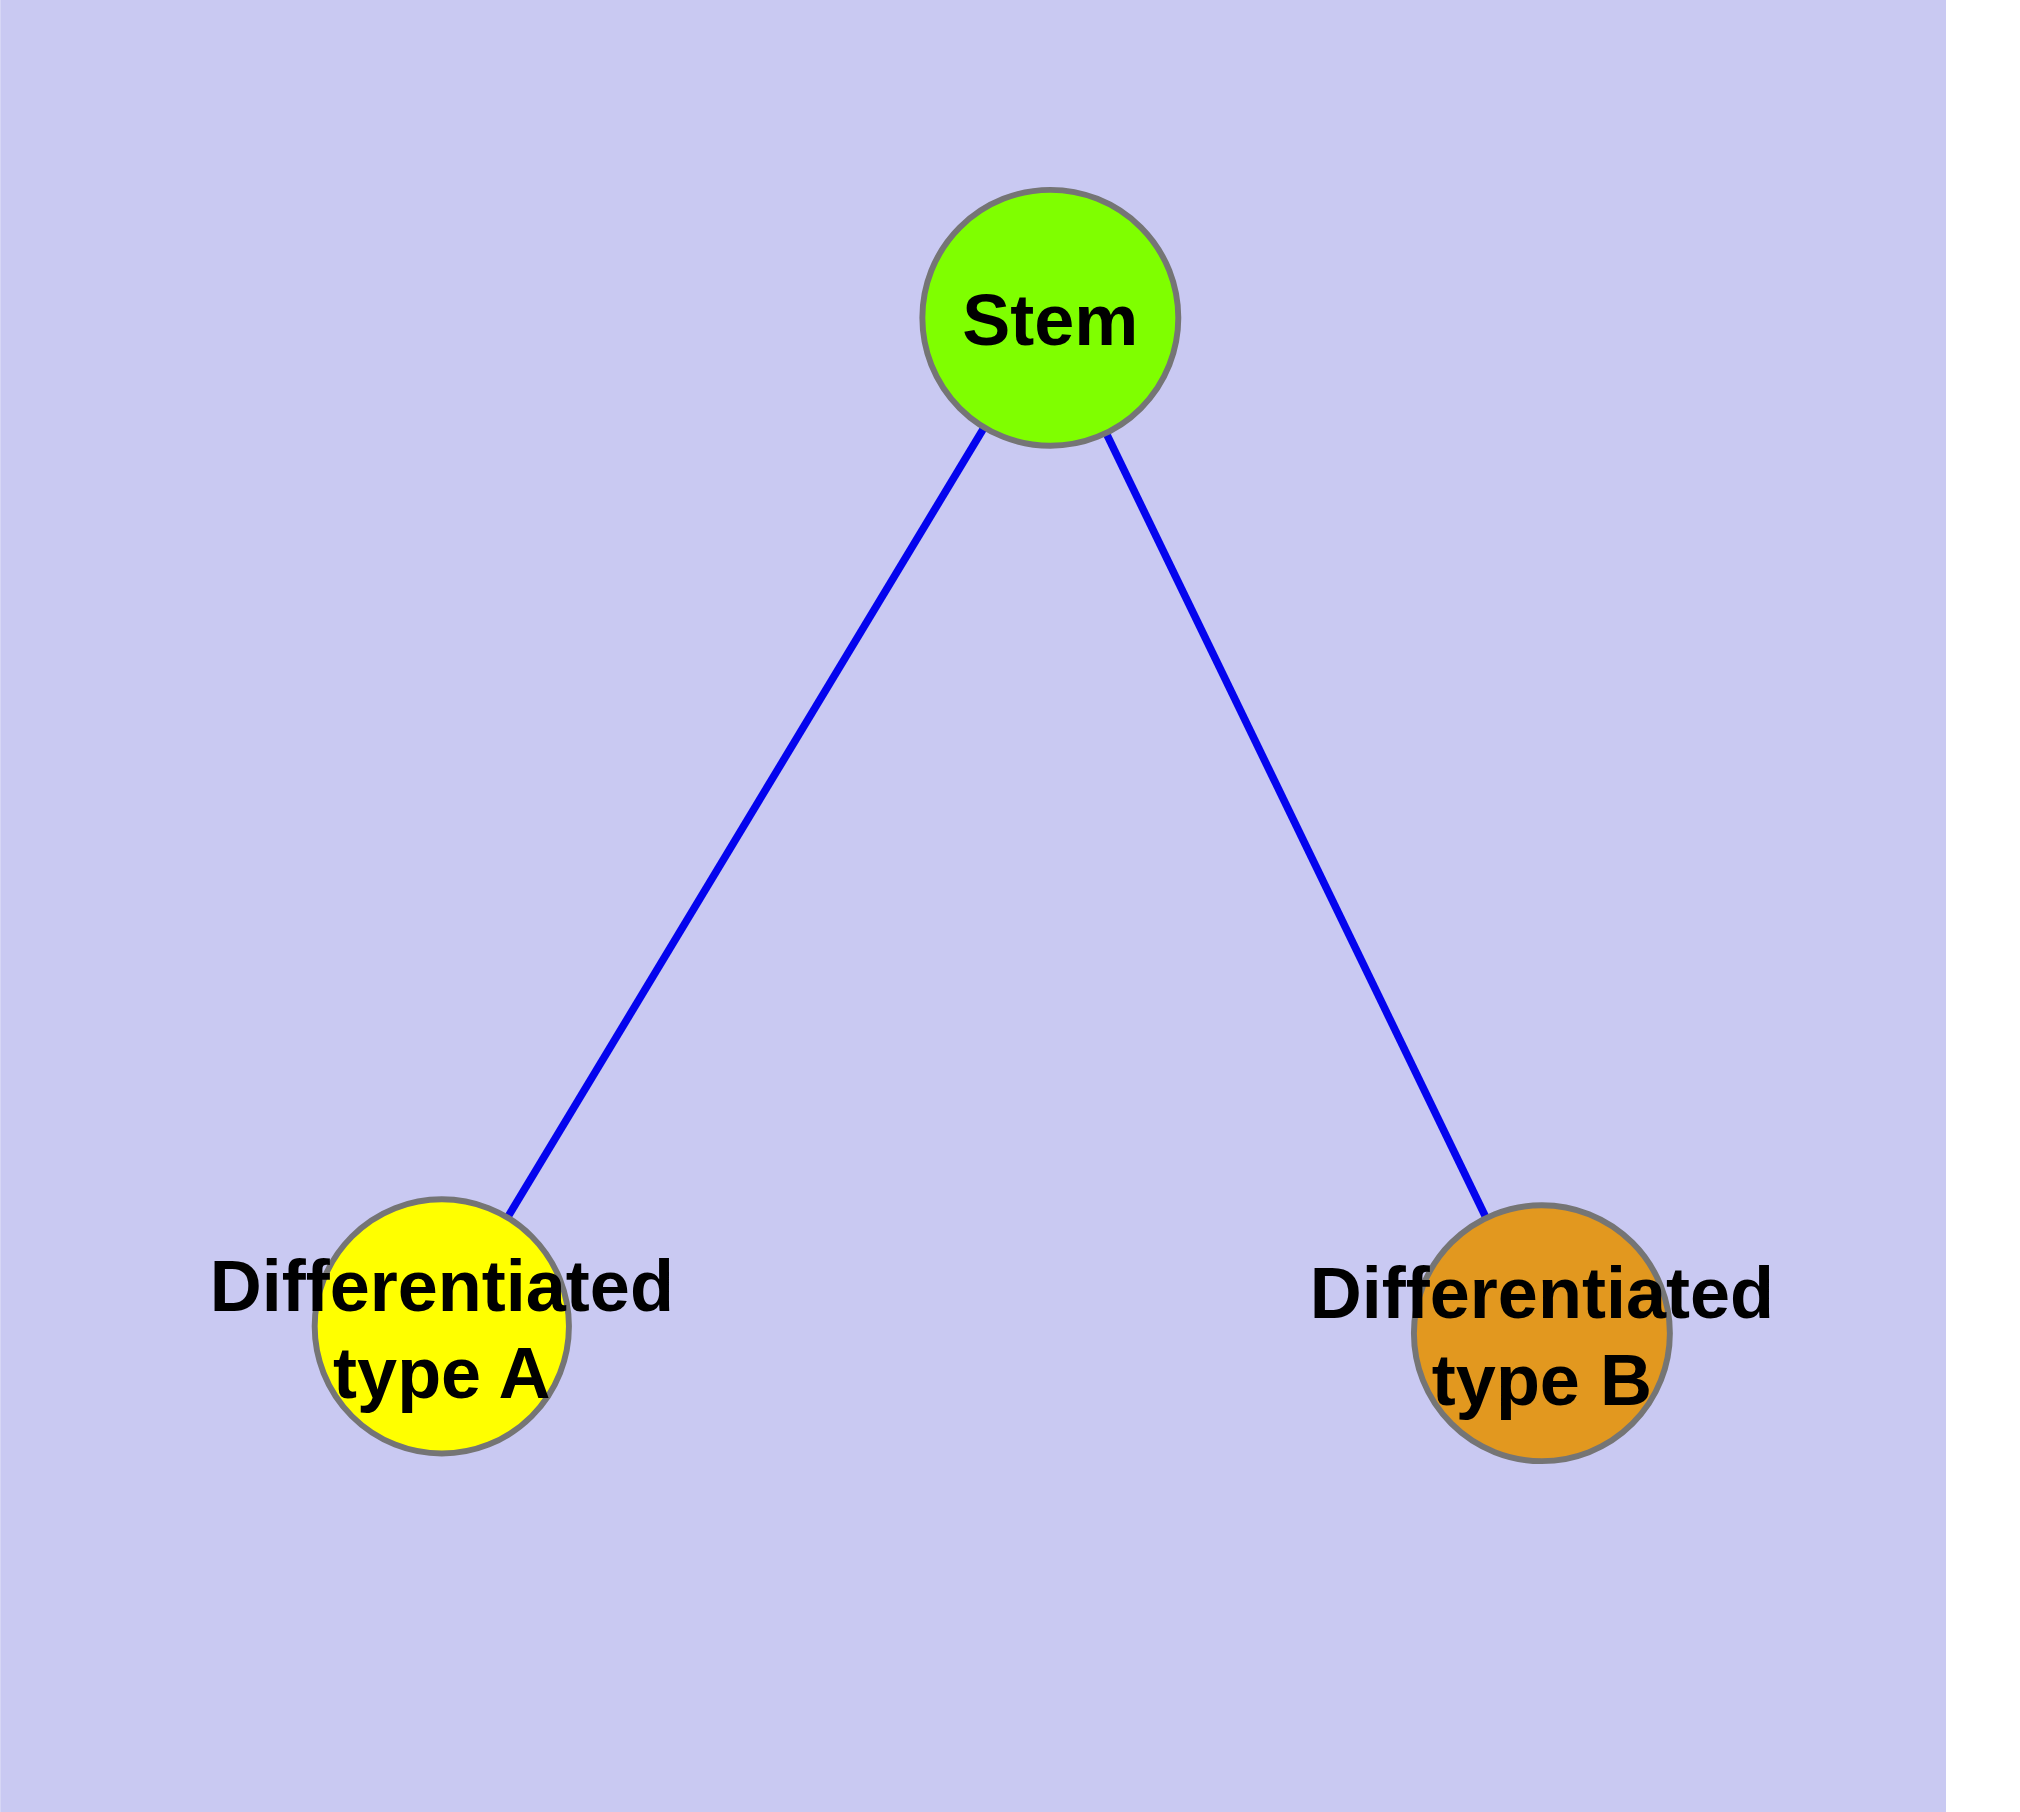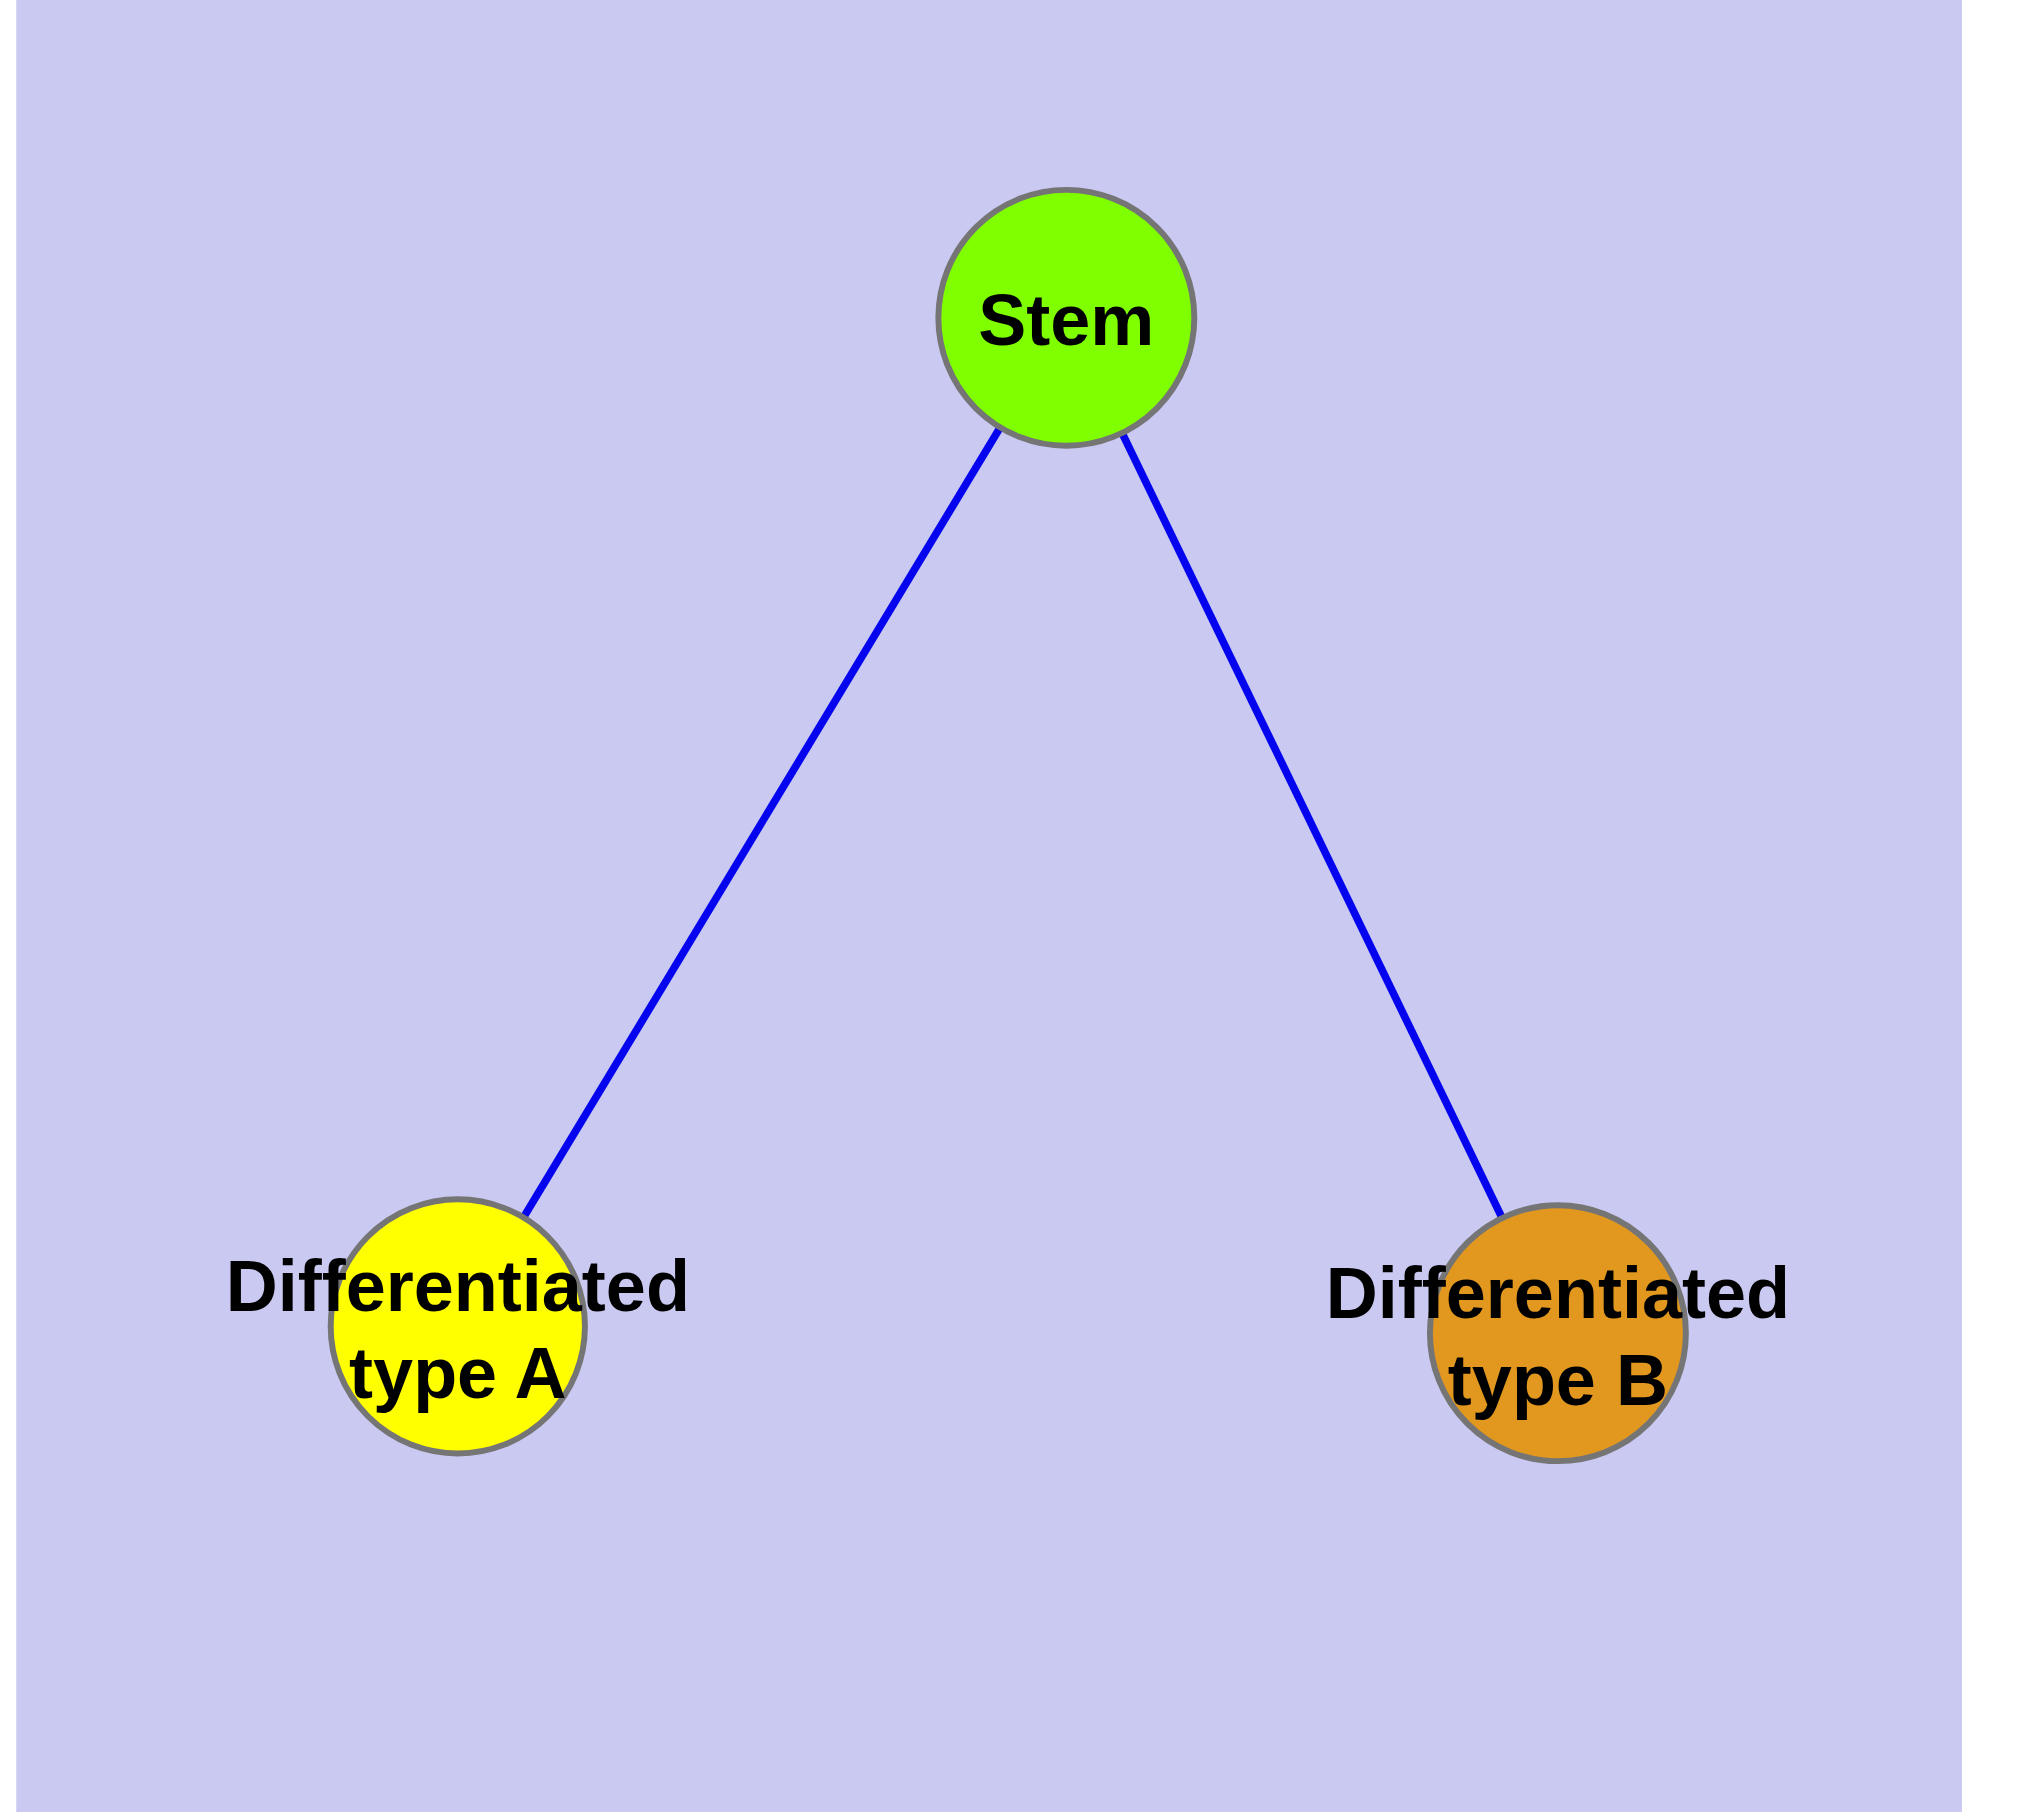--- a/index.html
+++ b/index.html
@@ -4,21 +4,20 @@
 <style>
   html, body {
     margin: 0;
     padding: 0;
     background: #ffffff;
   }
   .canvas-wrap {
     width: 1946px;
     height: 1812px;
     overflow: hidden;
-    padding-left: 16px;
   }
   svg {
     display: block;
     width: 2021px;
     height: 1812px;
   }
   .node-label {
     font-family: "Liberation Sans", sans-serif;
     font-weight: bold;
     font-size: 85px;

